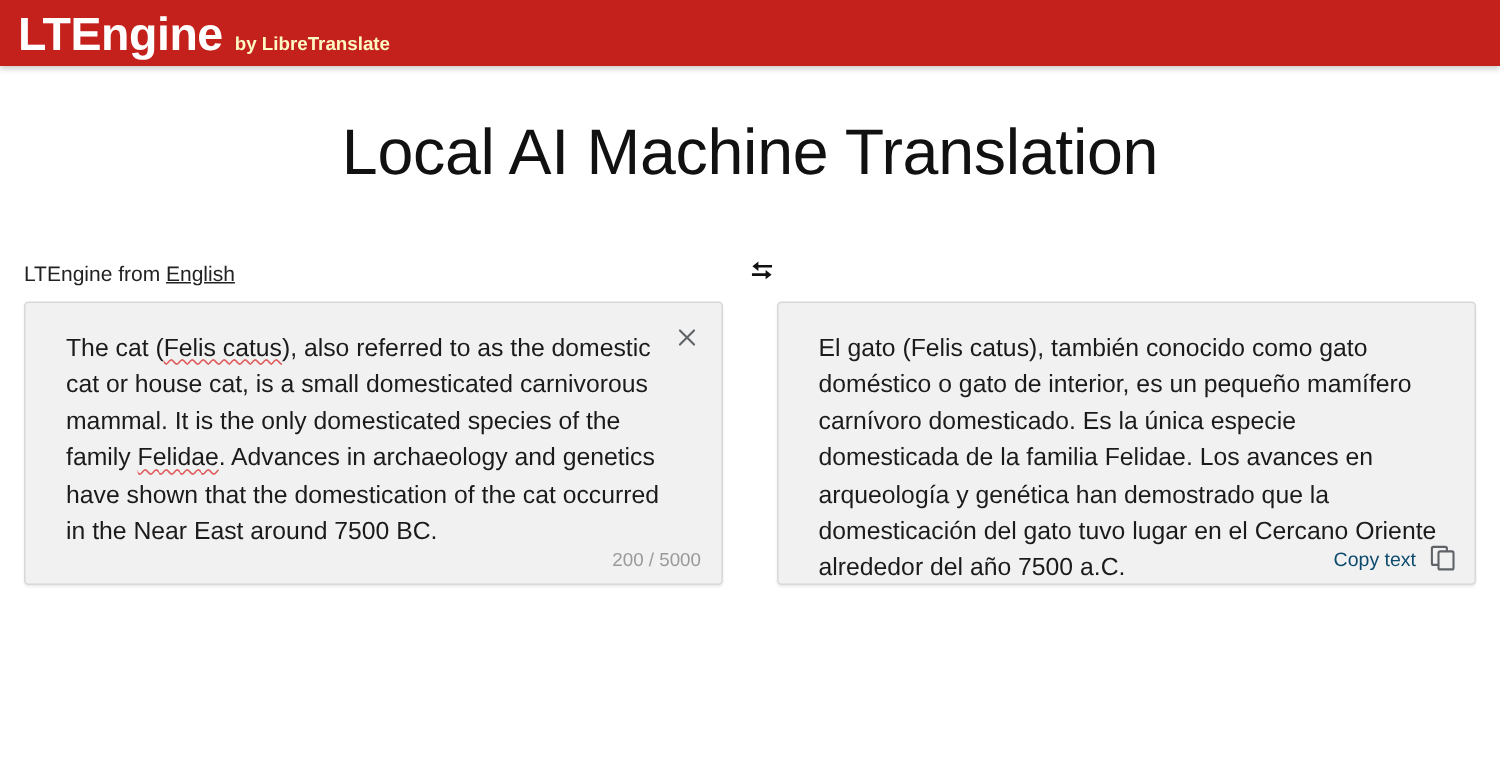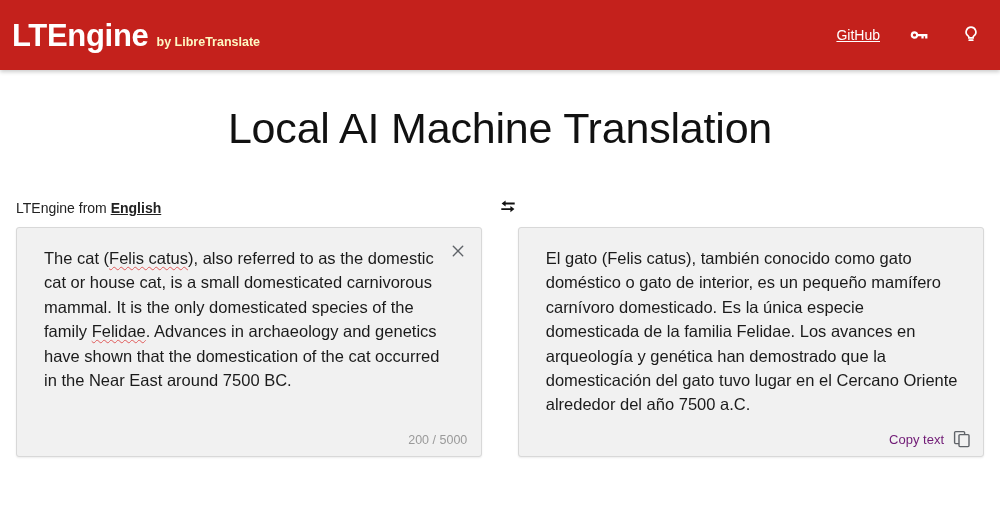--- a/index.html
+++ b/index.html
@@ -11,21 +11,21 @@
     height: 506px;
     background: #ffffff;
     font-family: "Liberation Sans", sans-serif;
     color: #222222;
     overflow: hidden;
   }
 
   
   .navbar {
     position: relative;
-    height: 70px;
+    height: 44px;
     background: #c4211c;
     display: flex;
     align-items: center;
     padding: 0 16px 0 12px;
     box-sizing: border-box;
     box-shadow: 0 2px 4px rgba(0,0,0,0.20);
   }
   .brand {
     display: flex;
     align-items: baseline;
@@ -90,40 +90,40 @@
     margin-bottom: 8px;
   }
   .label-col {
     width: 474px;
     font-size: 14px;
     color: #222222;
     white-space: nowrap;
   }
   .label-col.right { padding-left: 22px; box-sizing: border-box; }
   .lang-pick {
-    font-weight: 700;
+    font-weight: 400;
     text-decoration: underline;
     cursor: pointer;
   }
   .swap-col {
     width: 36px;
     display: flex;
     align-items: center;
     justify-content: center;
     color: #111111;
   }
 
   .panels-row {
     display: flex;
     align-items: flex-start;
   }
   .panel {
     position: relative;
     width: 474px;
-    height: 230px;
+    height: 189px;
     background: #f1f1f1;
     border: 1px solid #d8d8d8;
     border-radius: 3px;
     box-sizing: border-box;
     box-shadow: 0 1px 2px rgba(0,0,0,0.08);
   }
   .panel-gap { width: 36px; height: 1px; }
 
   .panel-text {
     position: absolute;
@@ -172,47 +172,31 @@
     position: absolute;
     right: 12px;
     bottom: 8px;
     display: flex;
     align-items: center;
     gap: 9px;
     color: #5f6368;
     font-size: 13px;
     cursor: pointer;
   }
-  .copy-label { color: #701a75; }
+  .copy-label { color: #0c4a6e; }
 </style>
 </head>
 <body>
 
 <div class="navbar">
   <a class="brand" href="#">
     <span class="brand-title">LTEngine</span>
     <span class="brand-sub">by LibreTranslate</span>
   </a>
 
-  <div class="nav-right">
-    <a class="nav-link" href="#">GitHub</a>
-
-    <span class="nav-icon" title="API Keys">
-      <svg width="24" height="24" viewBox="0 0 24 24" aria-hidden="true">
-        <path fill="currentColor" d="M7.5 8.2a3.8 3.8 0 1 0 3.62 5h3.26v2.2h2.3v-2.2h1.45v2.2h2.3v-4.4h-9.31A3.8 3.8 0 0 0 7.5 8.2zm0 2.2a1.6 1.6 0 1 1 0 3.2 1.6 1.6 0 0 1 0-3.2z"></path>
-      </svg>
-    </span>
-
-    <span class="nav-icon" title="Tips">
-      <svg width="24" height="24" viewBox="0 0 24 24" aria-hidden="true">
-        <path fill="none" stroke="currentColor" stroke-width="1.7" d="M12 4.1a4.85 4.85 0 0 0-2.9 8.75c.5.38.8.93.8 1.52v.43h4.2v-.43c0-.59.3-1.14.8-1.52A4.85 4.85 0 0 0 12 4.1z"></path>
-        <path fill="none" stroke="currentColor" stroke-width="1.7" stroke-linecap="round" d="M10.2 17.2h3.6"></path>
-      </svg>
-    </span>
-  </div>
 </div>
 
 <h1 class="page-title">Local AI Machine Translation</h1>
 
 <div class="translate-wrap">
 
   <div class="labels-row">
     <div class="label-col">
       <span>LTEngine from</span>
       <span class="lang-pick">English</span>

